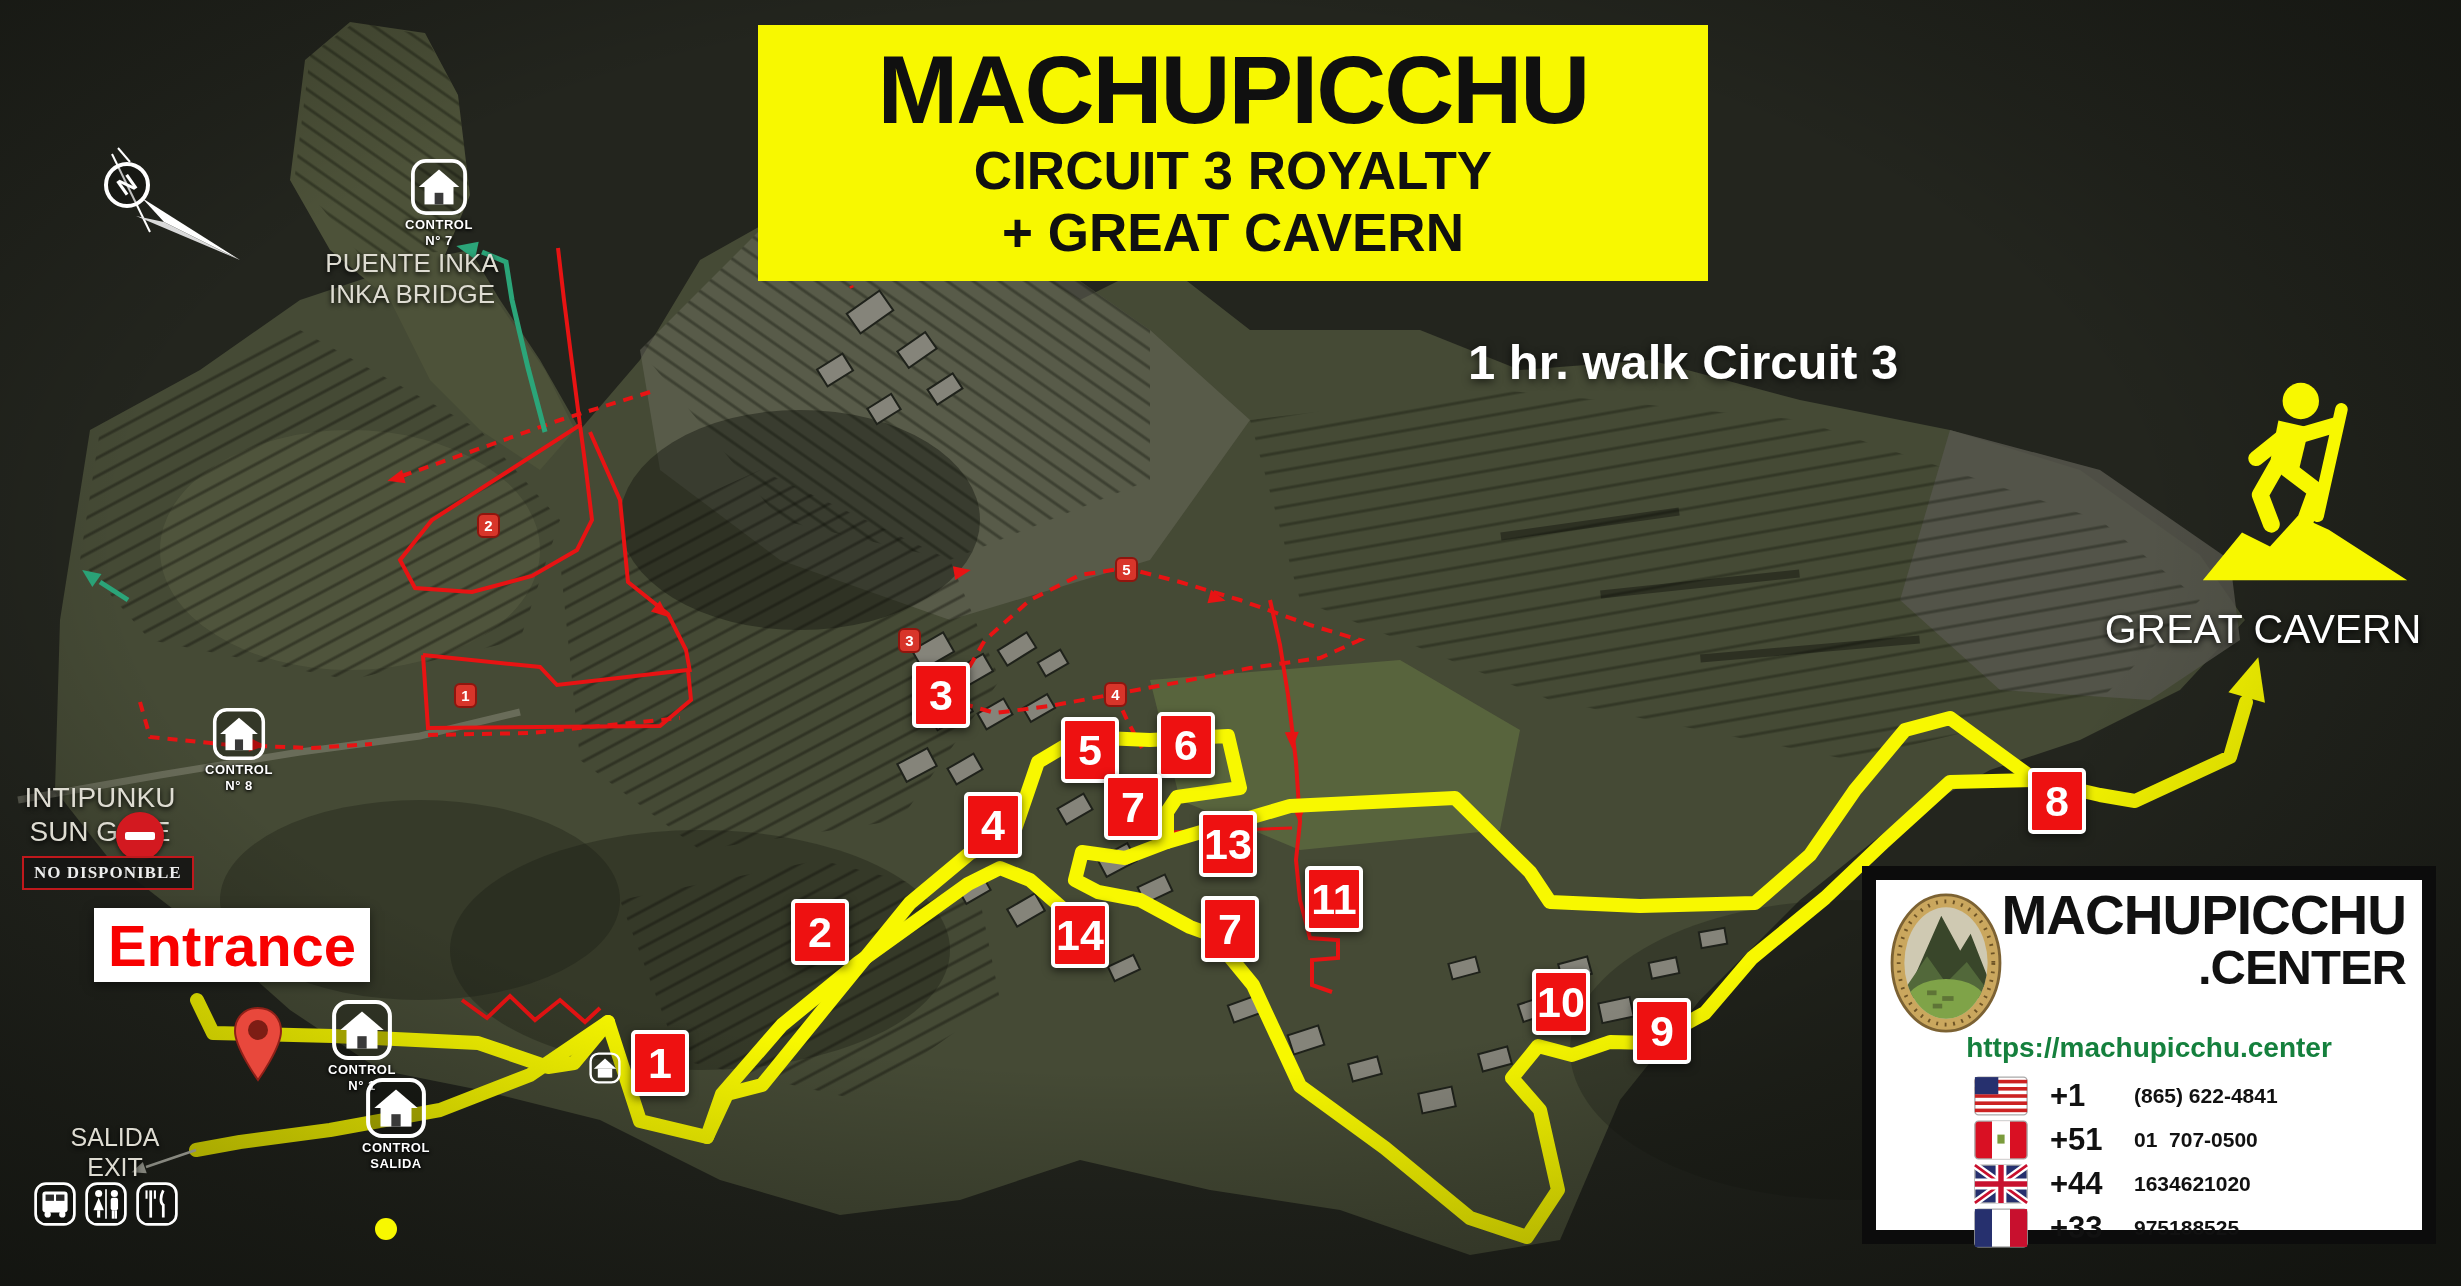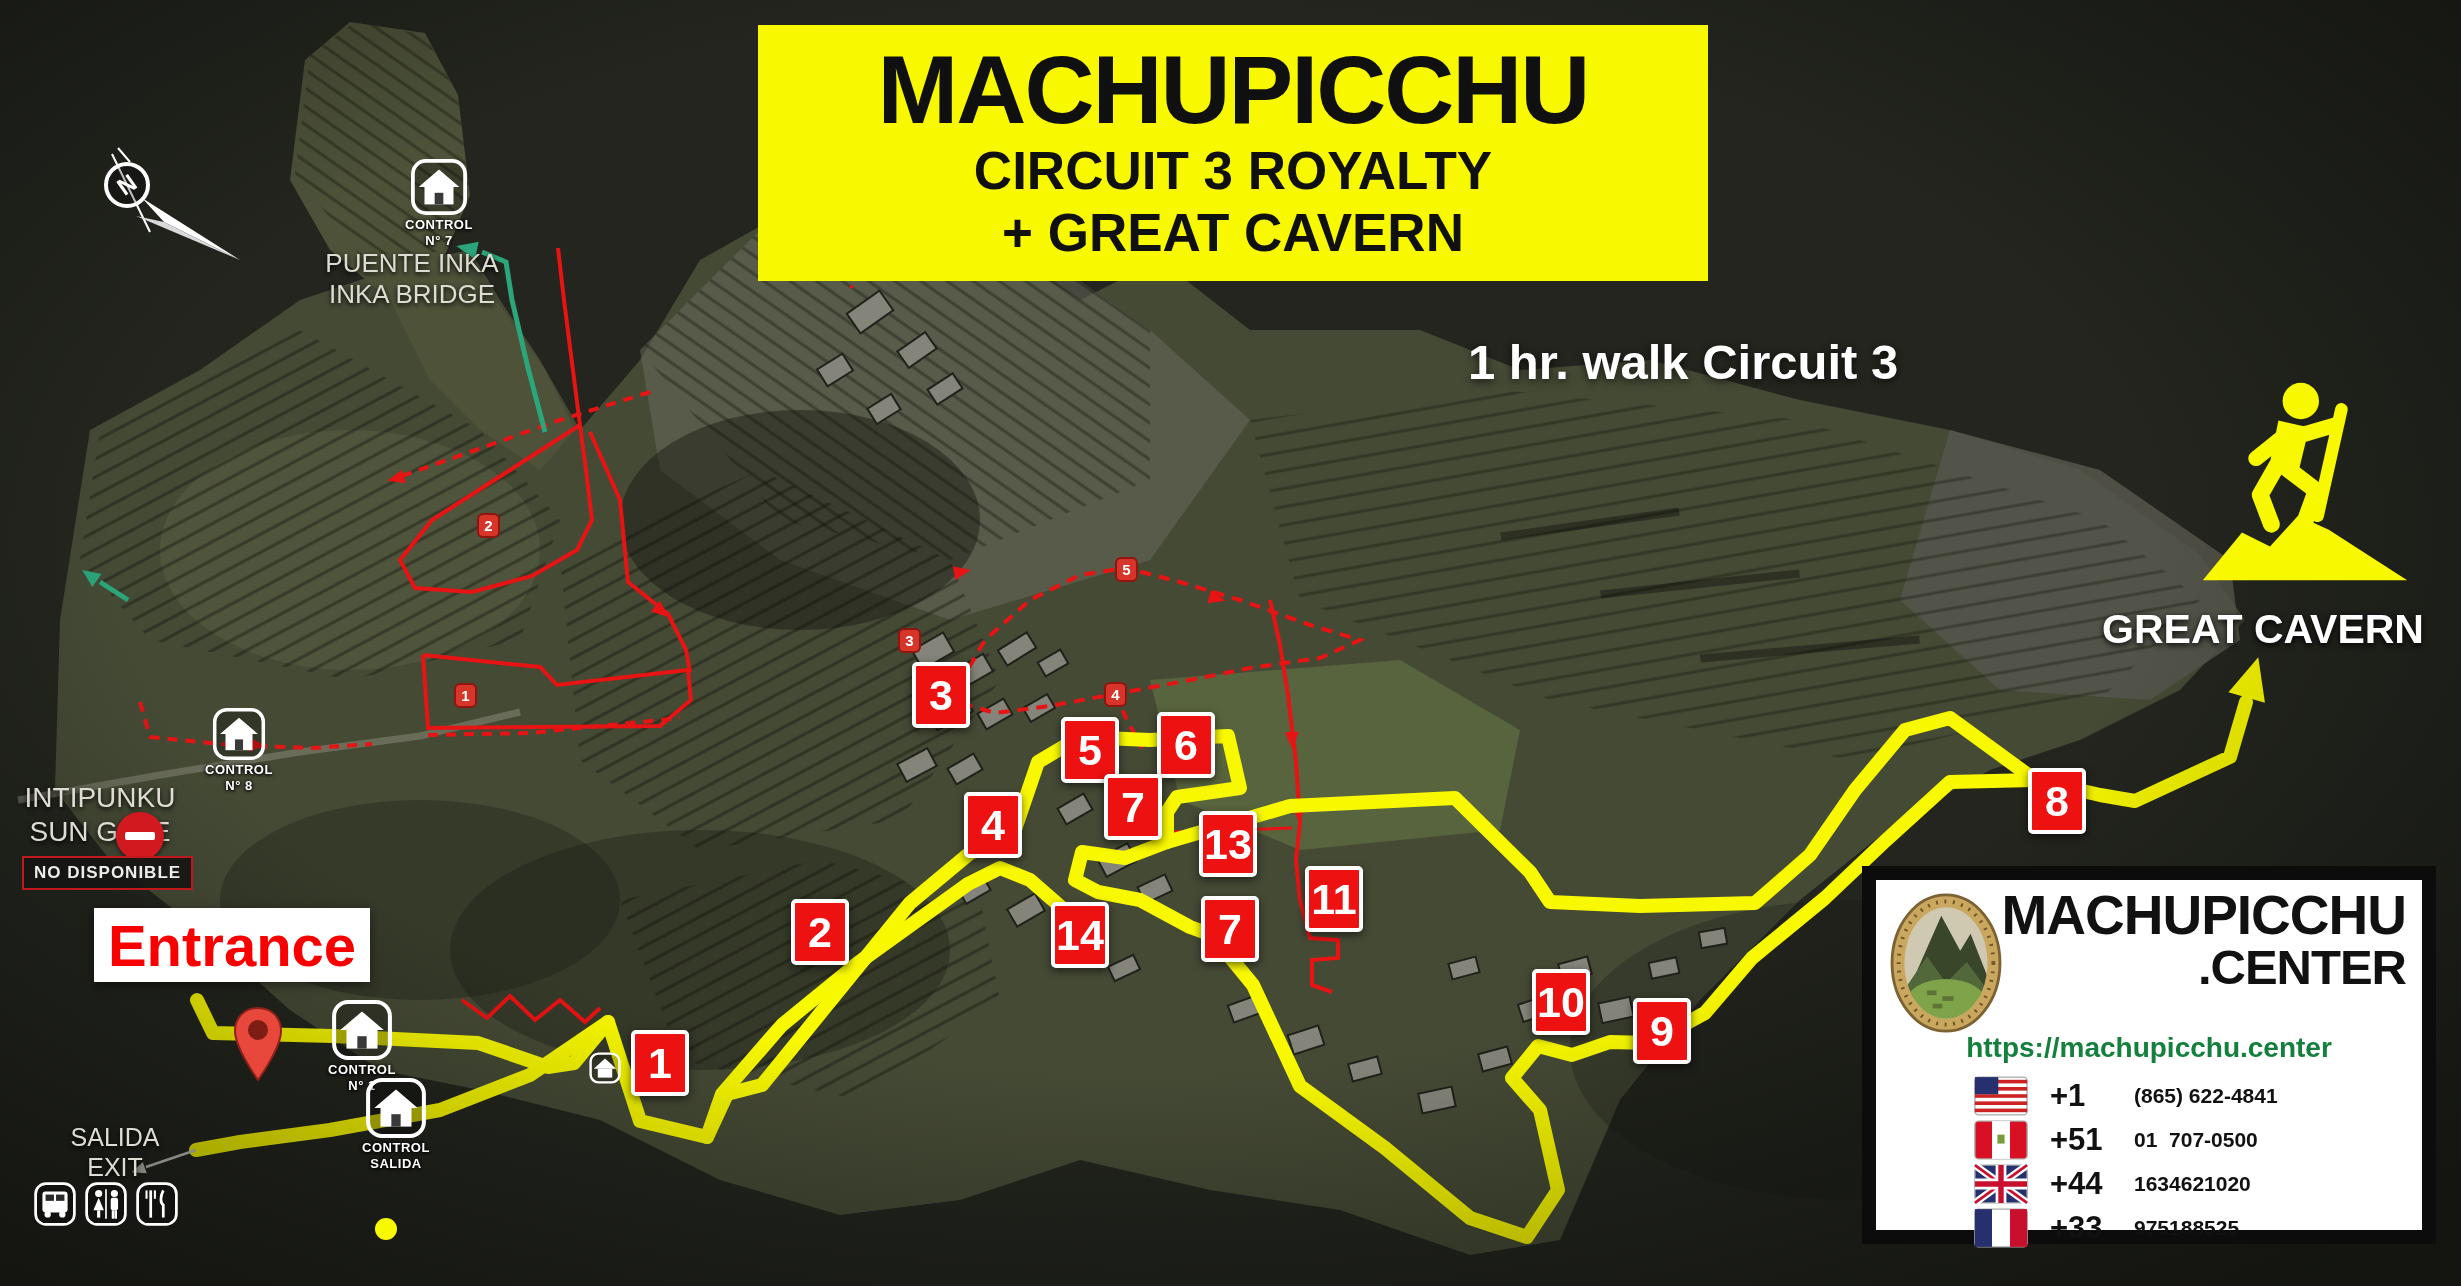--- a/index.html
+++ b/index.html
@@ -11,21 +11,21 @@
           background:#f8f800;display:flex;flex-direction:column;align-items:center;
           justify-content:center;text-align:center;color:#101010;}
   .banner .t1{font-size:97px;font-weight:800;letter-spacing:-2px;line-height:1.02;}
   .banner .t2{font-size:53px;font-weight:800;line-height:1.18;}
   
   .walkinfo{position:absolute;left:1468px;top:330px;color:#fff;font-weight:700;
             font-size:49px;line-height:1.32;text-shadow:0 2px 8px rgba(0,0,0,.7);}
   
   .gc-icon{position:absolute;left:2200px;top:372px;width:210px;height:212px;}
   .gc-label{position:absolute;left:2083px;top:606px;width:360px;text-align:center;
-            color:#fff;font-weight:700;font-size:41px;text-shadow:0 2px 6px #000;}
+            color:#fff;font-weight:400;font-size:41px;text-shadow:0 2px 6px #000;}
   
   .wp{position:absolute;width:58px;height:66px;background:#ee1111;border:4px solid #fff;
       border-radius:5px;box-sizing:border-box;display:flex;align-items:center;justify-content:center;
       color:#fff;font-weight:800;font-size:43px;box-shadow:0 3px 8px rgba(0,0,0,.55);z-index:6;}
   .sm{position:absolute;width:23px;height:25px;background:#d8352a;border:2px solid #8f150e;
       border-radius:6px;box-sizing:border-box;display:flex;align-items:center;justify-content:center;
       color:#fff;font-weight:700;font-size:15px;z-index:5;}
   
   .ctrl{position:absolute;display:flex;flex-direction:column;align-items:center;z-index:5;}
   .ctrl .lbl{color:#fff;font-size:13px;font-weight:700;letter-spacing:.5px;line-height:1.08;
@@ -35,21 +35,21 @@
   
   .entrance{position:absolute;left:94px;top:908px;width:276px;height:74px;background:#fff;
             display:flex;align-items:center;justify-content:center;color:#f80000;
             font-size:58px;font-weight:800;box-shadow:0 3px 10px rgba(0,0,0,.5);z-index:6;}
   
   .noentry{position:absolute;left:116px;top:812px;width:48px;height:48px;border-radius:50%;
            background:#d31920;z-index:5;box-shadow:0 2px 5px rgba(0,0,0,.6);}
   .noentry::after{content:"";position:absolute;left:9px;top:20px;width:30px;height:8px;
            background:#fff;border-radius:2px;}
   .nodisp{position:absolute;left:22px;top:856px;background:rgba(22,22,20,.92);
-          border:2px solid #c0181c;color:#ededed;font-family:Liberation Sans, sans-serif;
+          border:2px solid #c0181c;color:#ededed;font-family:Liberation Serif, serif;
           font-weight:700;font-size:17px;letter-spacing:1px;padding:5px 10px;z-index:5;}
   
   .amen{position:absolute;display:flex;gap:9px;z-index:5;}
   
   .card{position:absolute;left:1862px;top:866px;width:574px;height:378px;background:#0c0c0c;
         padding:0;box-sizing:border-box;z-index:8;}
   .card-inner{position:absolute;left:14px;top:14px;right:14px;bottom:14px;background:#fff;}
   .brand{position:absolute;right:16px;top:8px;text-align:right;color:#111;
          font-weight:800;letter-spacing:-1px;line-height:1.0;}
   .brand .b1{font-size:55px;}

